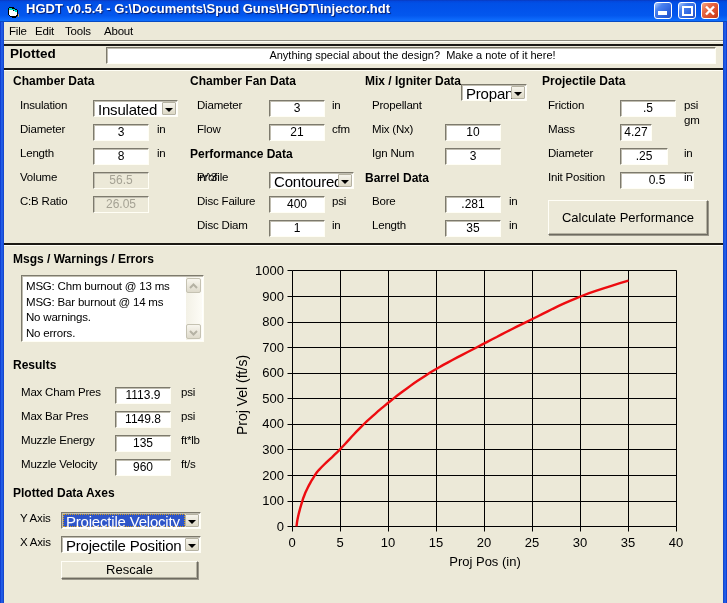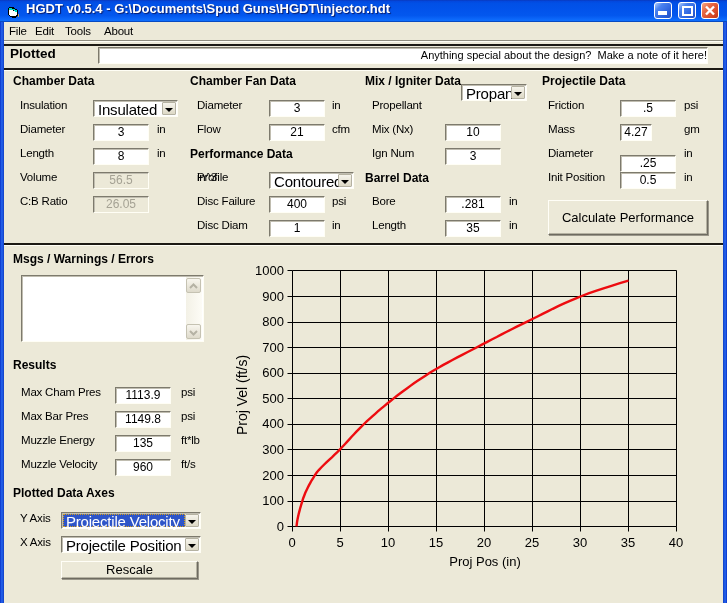--- a/index.html
+++ b/index.html
@@ -20,21 +20,21 @@
 #bleft{left:0;top:22px;width:4px;height:581px;background:linear-gradient(to right,#0831c9,#2260e8 40%,#1c55e2 70%,#0f3dbd);}
 #bright{left:723px;top:22px;width:4px;height:581px;background:linear-gradient(to right,#0f3dbd,#1c55e2 30%,#2260e8 60%,#0831c9);}
 .lbl{font-size:11.5px;color:#000;white-space:nowrap;letter-spacing:-0.2px;}
 .hdr{font-size:12px;font-weight:bold;color:#000;white-space:nowrap;}
 .tbox{box-sizing:border-box;height:17px;background:#fff;
   border-top:1px solid #7d7a6d;border-left:1px solid #7d7a6d;
   border-bottom:1px solid #fffef5;border-right:1px solid #fffef5;
   box-shadow:inset 1px 1px 0 #c0bdb0;
   font-size:12px;color:#000;text-align:center;line-height:14px;}
 .tbox.dis{background:#ece9d8;color:#a5a294;}
-.tbox.left{text-align:right;padding-left:4px;}
+.tbox.left{text-align:center;padding-left:4px;margin-left:8px;}
 
 .combo{box-sizing:border-box;height:17px;background:#fff;
   border-top:1px solid #7d7a6d;border-left:1px solid #7d7a6d;
   border-bottom:1px solid #fffef5;border-right:1px solid #fffef5;
   box-shadow:inset 1px 1px 0 #c0bdb0;font-size:12px;line-height:14px;}
 .combo .txt{position:absolute;left:4px;top:1.5px;white-space:nowrap;font-size:15px;letter-spacing:-0.2px;}
 .combo .cbtn{position:absolute;right:1px;top:1px;bottom:1px;width:14px;
   background:linear-gradient(to bottom,#f6f4ec,#ddd9c6);
   border:1px solid #b5b2a2;border-radius:1px;box-sizing:border-box;}
 .combo .arr{position:absolute;right:4px;top:7px;width:0;height:0;
@@ -172,33 +172,37 @@
 <div class="abs lbl" style="left:372px;top:219px;">Length</div>
 <div class="abs tbox" style="left:445px;top:220px;width:56px;">35</div>
 <div class="abs lbl" style="left:509px;top:219px;">in</div>
 
 <div class="abs hdr" style="left:542px;top:74px;">Projectile Data</div>
 <div class="abs lbl" style="left:548px;top:99px;">Friction</div>
 <div class="abs tbox" style="left:620px;top:100px;width:56px;">.5</div>
 <div class="abs lbl" style="left:684px;top:99px;">psi</div>
 <div class="abs lbl" style="left:548px;top:123px;">Mass</div>
 <div class="abs tbox" style="left:620px;top:124px;width:32px;">4.27</div>
-<div class="abs lbl" style="left:684px;top:123px;">gm</div>
+<div class="abs lbl" style="left:684px;top:114px;">gm</div>
 <div class="abs lbl" style="left:548px;top:147px;">Diameter</div>
-<div class="abs tbox" style="left:620px;top:155px;width:56px;">.25</div>
+<div class="abs tbox" style="left:620px;top:148px;width:48px;">.25</div>
 <div class="abs lbl" style="left:684px;top:147px;">in</div>
 <div class="abs lbl" style="left:548px;top:171px;">Init Position</div>
-<div class="abs tbox" style="left:620px;top:172px;width:56px;">0.5</div>
+<div class="abs tbox" style="left:620px;top:172px;width:74px;">0.5</div>
 <div class="abs lbl" style="left:684px;top:171px;">in</div>
 <div class="abs btn" style="left:548px;top:200px;width:160px;height:35px;line-height:33px;">Calculate Performance</div>
 
 <div class="abs hdr" style="left:13px;top:252px;">Msgs / Warnings / Errors</div>
 <div class="abs" id="msgbox" style="left:21px;top:275px;width:183px;height:67px;background:#fff;box-sizing:border-box;
  border-top:1px solid #7d7a6d;border-left:1px solid #7d7a6d;border-bottom:1px solid #fffef5;border-right:1px solid #fffef5;
  box-shadow:inset 1px 1px 0 #c0bdb0;">
+  <div style="position:absolute;left:4px;top:3px;font-size:11.5px;letter-spacing:-0.2px;line-height:15.6px;white-space:pre;">MSG: Chm burnout @ 13 ms
+MSG: Bar burnout @ 14 ms
+No warnings.
+No errors.</div>
   <div style="position:absolute;right:1px;top:1px;width:16px;height:63px;background:linear-gradient(to right,#f3f1e6,#fdfcf6);">
     <div style="position:absolute;top:1px;left:0px;width:15px;height:15px;border:1px solid #c5c2b2;border-radius:2px;background:linear-gradient(to bottom,#f8f6ee,#dedacb);box-sizing:border-box;">
       <svg width="13" height="13" viewBox="0 0 13 13">
           <path d="M3,8 L6.5,4.5 L10,8" fill="none" stroke="#b5b2a4" stroke-width="2"></path>
         </svg>
     </div>
     <div style="position:absolute;bottom:1px;left:0px;width:15px;height:15px;border:1px solid #c5c2b2;border-radius:2px;background:linear-gradient(to bottom,#f8f6ee,#dedacb);box-sizing:border-box;">
       <svg width="13" height="13" viewBox="0 0 13 13">
           <path d="M3,5 L6.5,8.5 L10,5" fill="none" stroke="#b5b2a4" stroke-width="2"></path>
         </svg>

